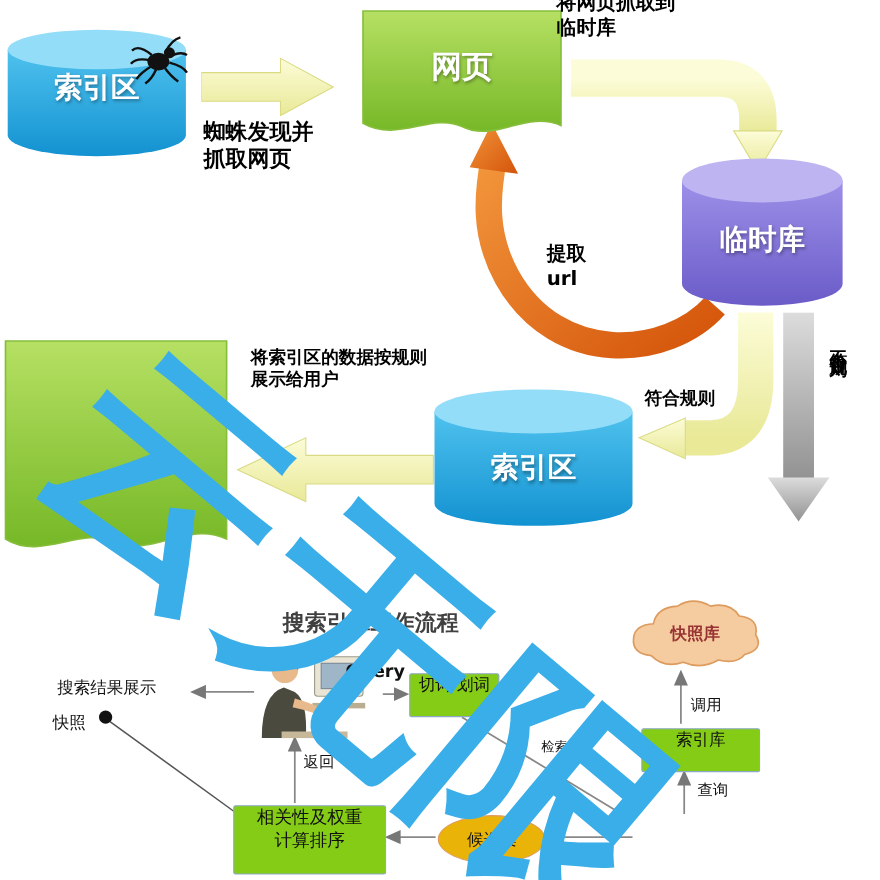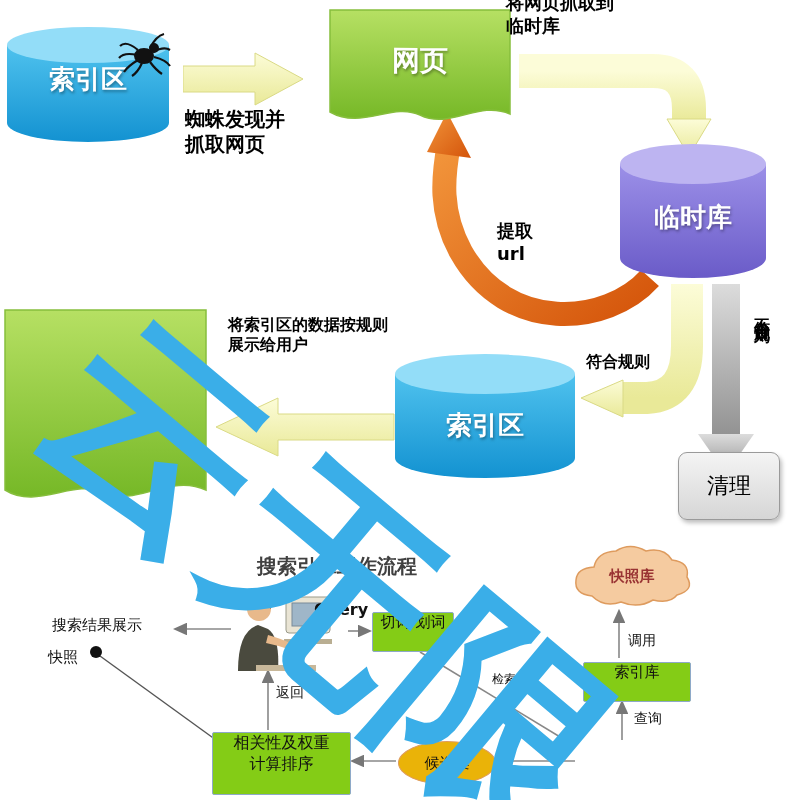--- a/index.html
+++ b/index.html
@@ -125,23 +125,20 @@
     <polygon points="58,100 58,137 16,118" fill="url(#gYellow)" stroke="#DADA85" stroke-width="1"></polygon>
   </svg>
   <div class="note" style="left:586px;top:352px;font-size:16px">符合规则</div>
 
   <svg class="abs" style="left:696px;top:284px;z-index:1" width="60" height="192" viewBox="0 0 60 192">
     <rect x="16" y="0" width="28" height="152" fill="url(#gGray)"></rect>
     <polygon points="2,150 58,150 30,190" fill="url(#gGray)"></polygon>
   </svg>
   <div class="note vert" style="left:752px;top:306px;font-size:16px">不符合规则</div>
 
-  <div class="cleanbox" style="left:678px;top:452px;width:100px;height:66px">
-    <span>清理</span>
-  </div>
 
   <svg class="abs" style="left:393px;top:352px;z-index:2" width="184" height="130" viewBox="0 0 184 130">
     <path d="M2 22 v84 a90 20 0 0 0 180 0 v-84" fill="url(#gCyan)"></path>
     <ellipse cx="92" cy="22" rx="90" ry="20" fill="#93DDF8"></ellipse>
   </svg>
   <div class="cyl-label" style="left:393px;top:408px;width:184px;font-size:26px">索引区</div>
 
   <div class="note" style="left:228px;top:315px;width:172px;font-size:16px">将索引区的数据按规则展示给用户</div>
 
   <svg class="abs" style="left:210px;top:392px;z-index:1" width="186" height="70" viewBox="0 0 186 70">

